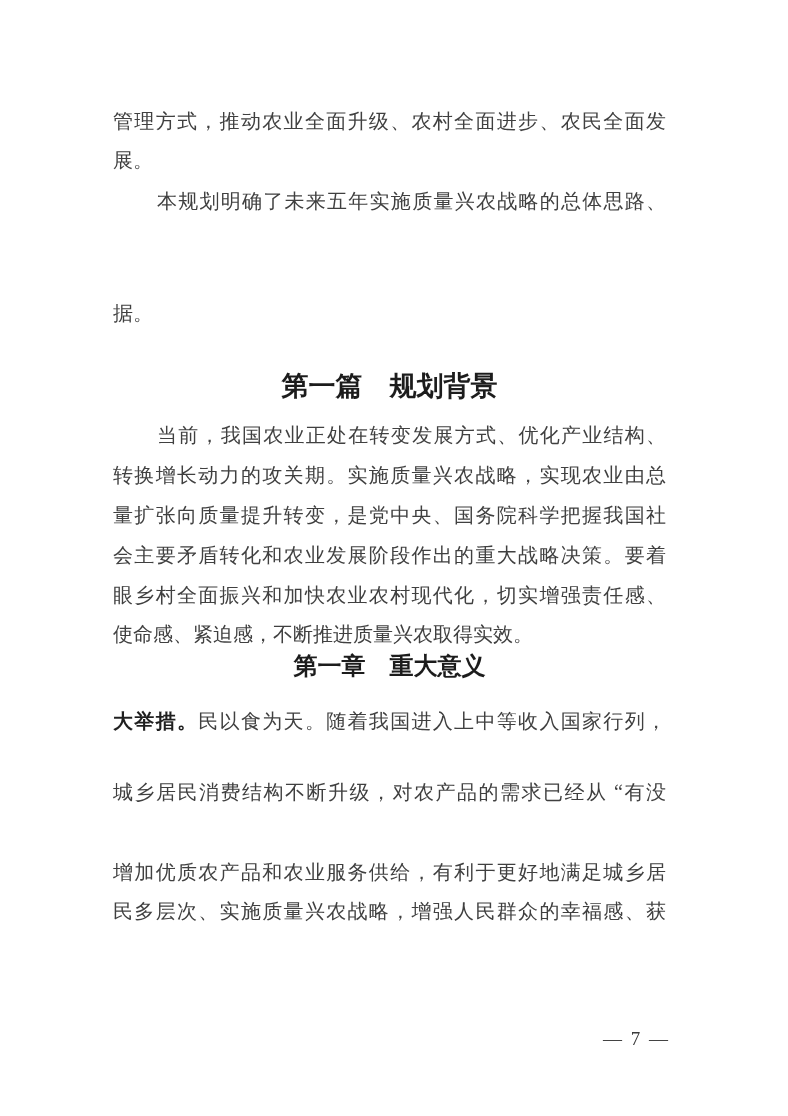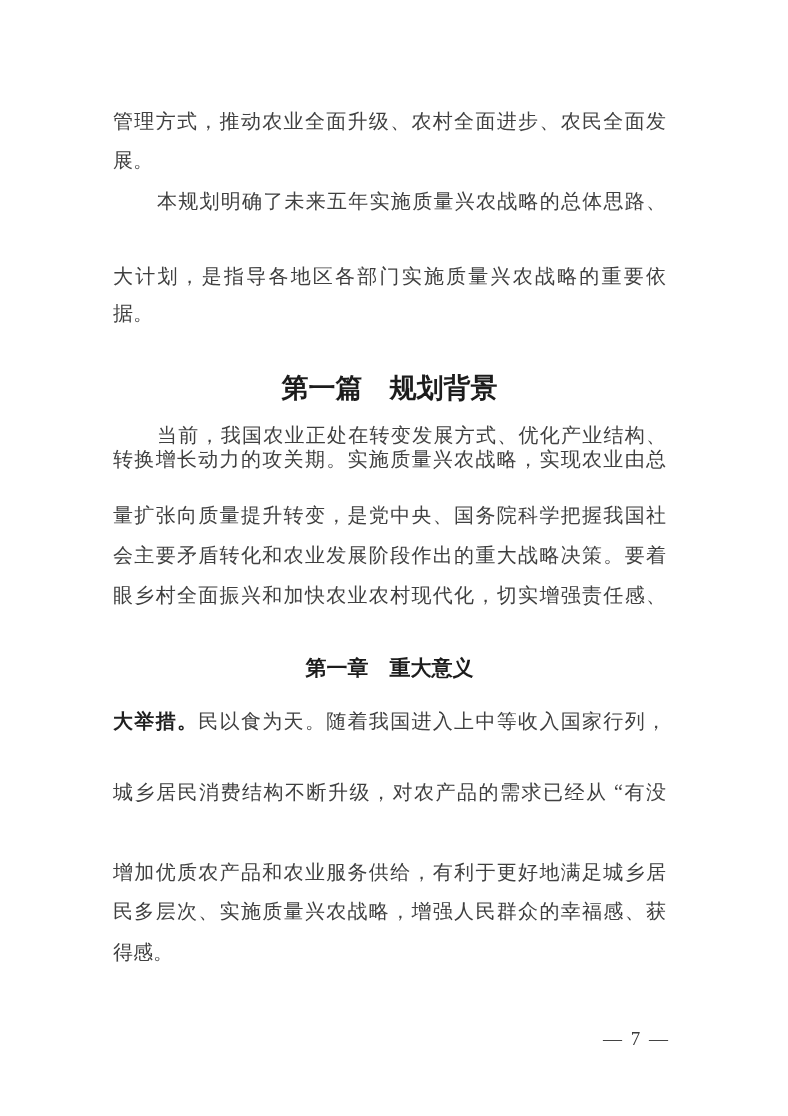--- a/index.html
+++ b/index.html
@@ -31,26 +31,26 @@
   .bold, .boldseg {
     font-weight: 700;
     color: #1f1f1f;
     font-family: "Liberation Sans", "DejaVu Sans", sans-serif;
   }
   .h {
     position: absolute;
     left: 113px;
     width: 553px;
     text-align: center;
-    font-family: Liberation Sans, sans-serif;
+    font-family: Liberation Mono, monospace;
     font-weight: 700;
     color: #1c1c1c;
   }
   .h1 { font-size: 27px; line-height: 34px; }
-  .h2 { font-size: 21px; line-height: 32px; }
+  .h2 { font-size: 24px; line-height: 32px; }
   .pagenum {
     position: absolute;
     left: 113px;
     width: 557px;
     top: 1026px;
     line-height: 26px;
     text-align: right;
     font-size: 19px;
     color: #3a3a3a;
     letter-spacing: 2px;
@@ -59,34 +59,33 @@
 </style>
 </head>
 <body>
 
 <div class="page">
 
   <div class="line j" style="top:101px">管理方式，推动农业全面升级、农村全面进步、农民全面发</div>
   <div class="line" style="top:140px">展。</div>
 
   <div class="line j ind" style="top:181px">本规划明确了未来五年实施质量兴农战略的总体思路、</div>
-  <div class="line j" style="top:256px">大计划，是指导各地区各部门实施质量兴农战略的重要依</div>
   <div class="line" style="top:293px">据。</div>
 
   <div class="h h1" style="top:371px">第一篇　规划背景</div>
 
   <div class="line j ind" style="top:415px">当前，我国农业正处在转变发展方式、优化产业结构、</div>
-  <div class="line j" style="top:439px">转换增长动力的攻关期。实施质量兴农战略，实现农业由总</div>
+  <div class="line j" style="top:455px">转换增长动力的攻关期。实施质量兴农战略，实现农业由总</div>
   <div class="line j" style="top:495px">量扩张向质量提升转变，是党中央、国务院科学把握我国社</div>
   <div class="line j" style="top:535px">会主要矛盾转化和农业发展阶段作出的重大战略决策。要着</div>
   <div class="line j" style="top:575px">眼乡村全面振兴和加快农业农村现代化，切实增强责任感、</div>
+  <div class="line" style="top:614px">使命感、紧迫感，不断推进质量兴农取得实效。</div>
 
   <div class="h h2" style="top:652px">第一章　重大意义</div>
 
   <div class="line j" style="top:701px"><span class="boldseg">大举措。</span><span>民以食为天。随着我国进入上中等收入国家行列，</span></div>
   <div class="line j" style="top:772px">城乡居民消费结构不断升级，对农产品的需求已经从 “有没</div>
   <div class="line j" style="top:852px">增加优质农产品和农业服务供给，有利于更好地满足城乡居</div>
   <div class="line j" style="top:891px">民多层次、实施质量兴农战略，增强人民群众的幸福感、获</div>
-  <div class="line" style="top:932px">得感。</div>
 
   <div class="pagenum">— 7 —</div>
 
 </div>
 
 </body></html>

